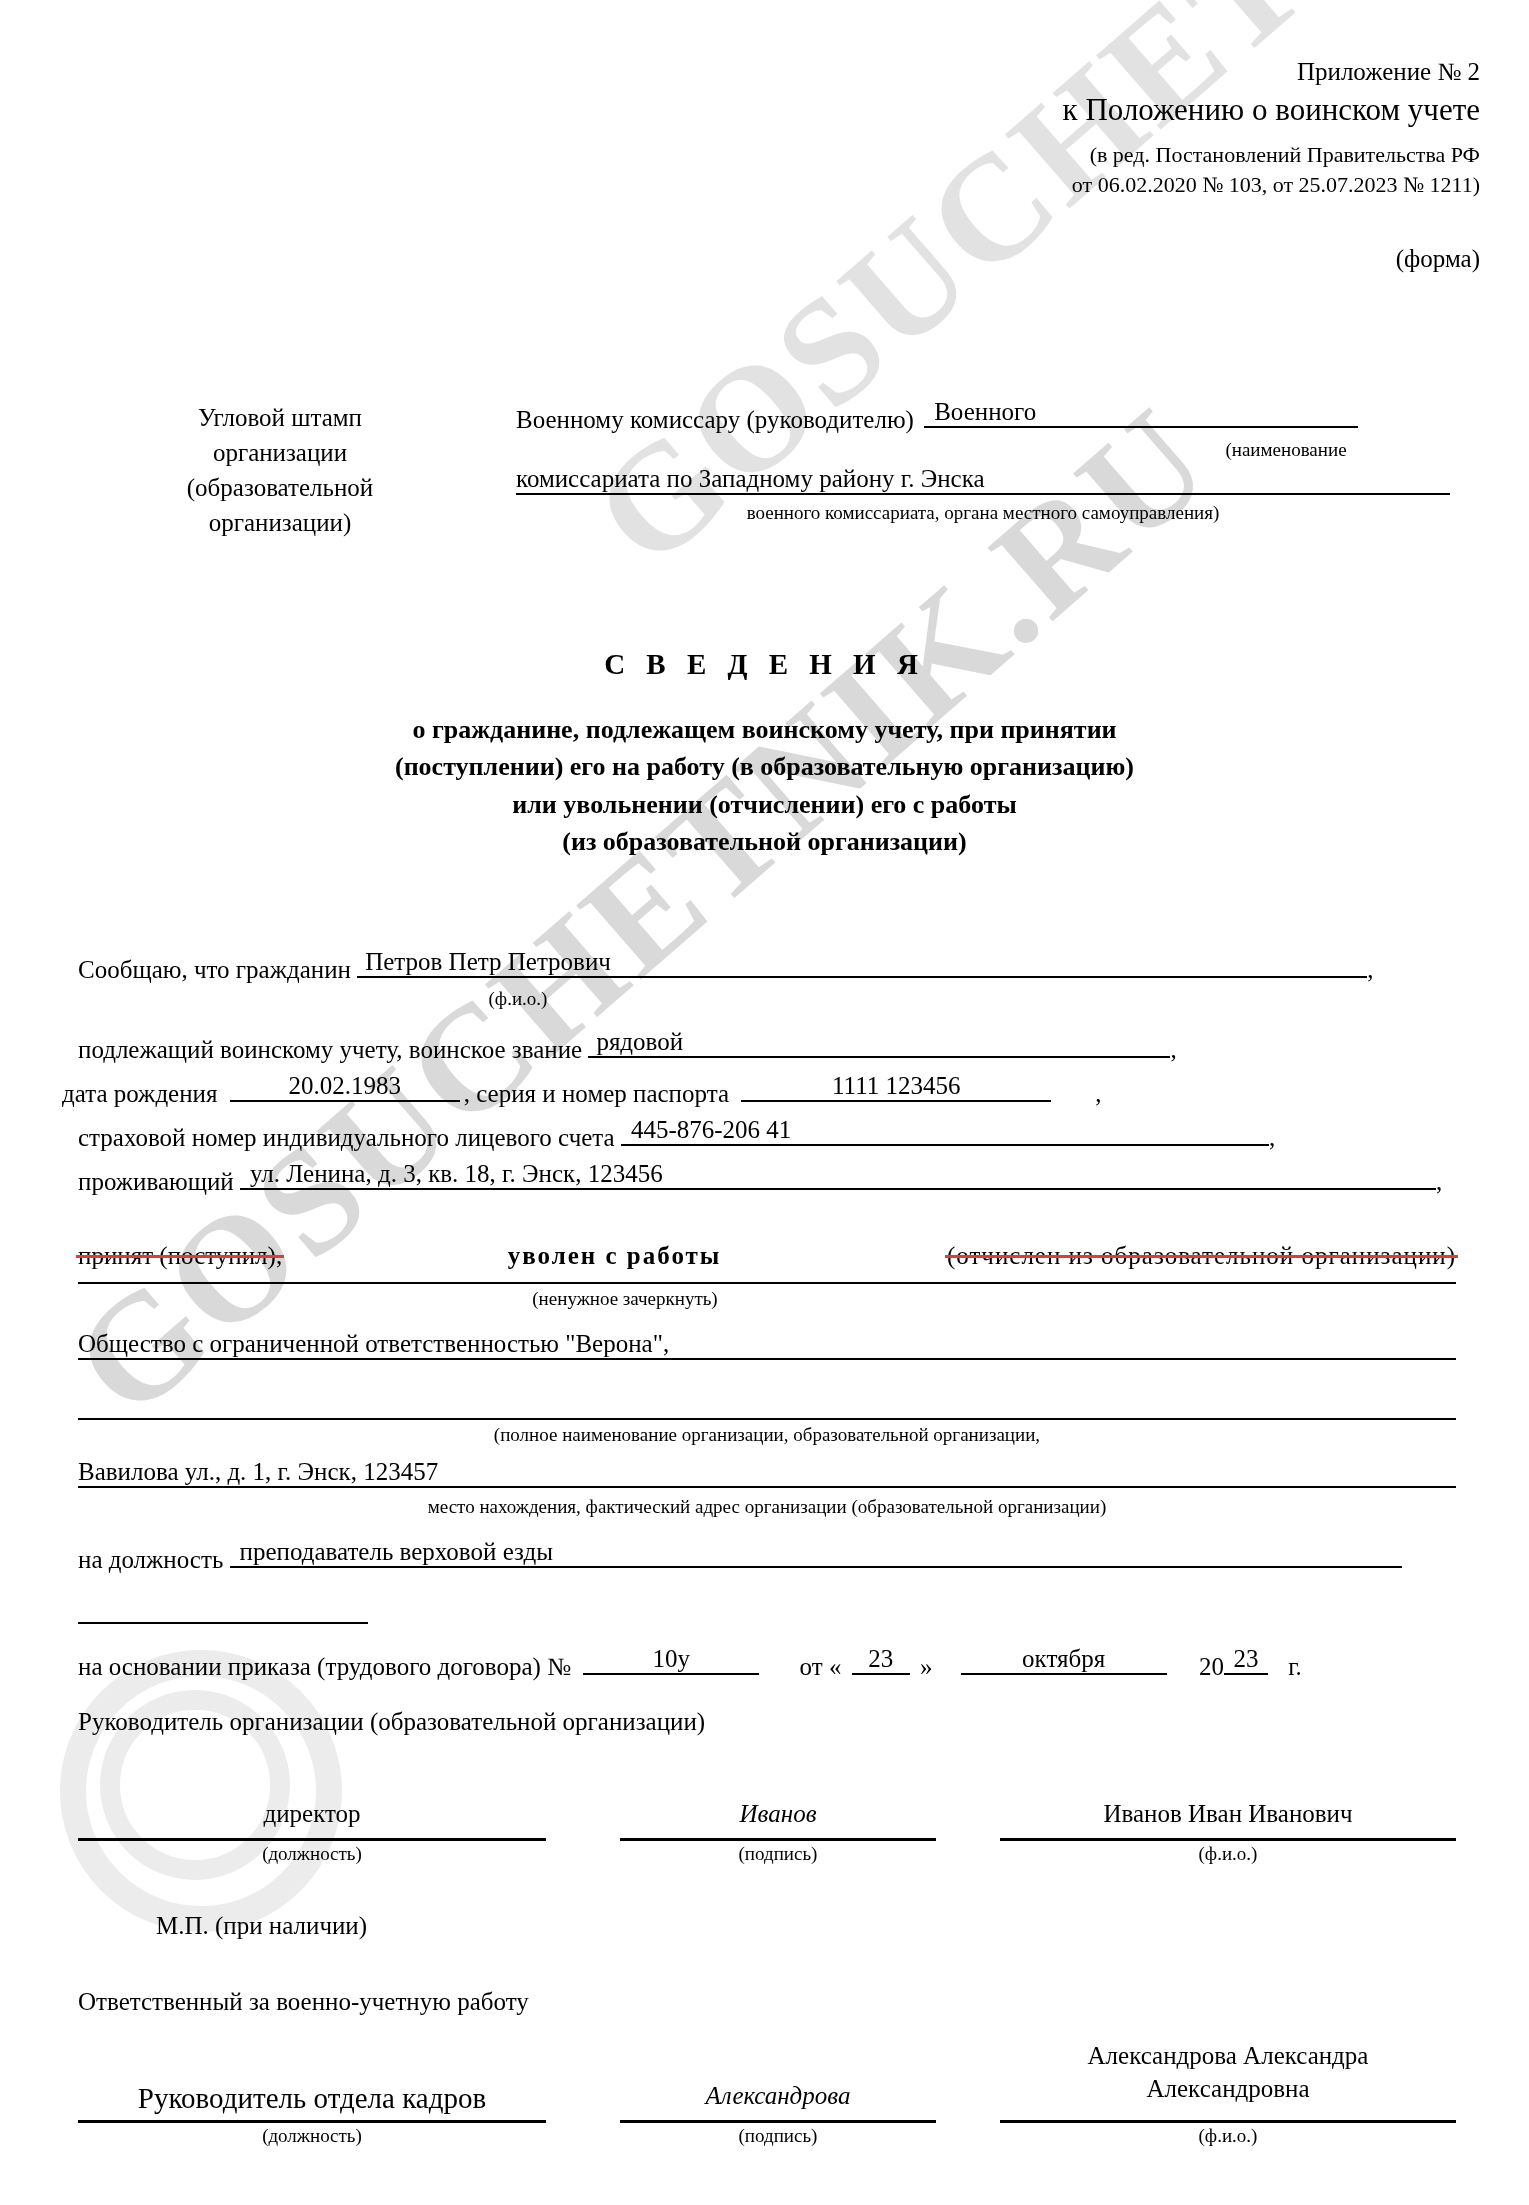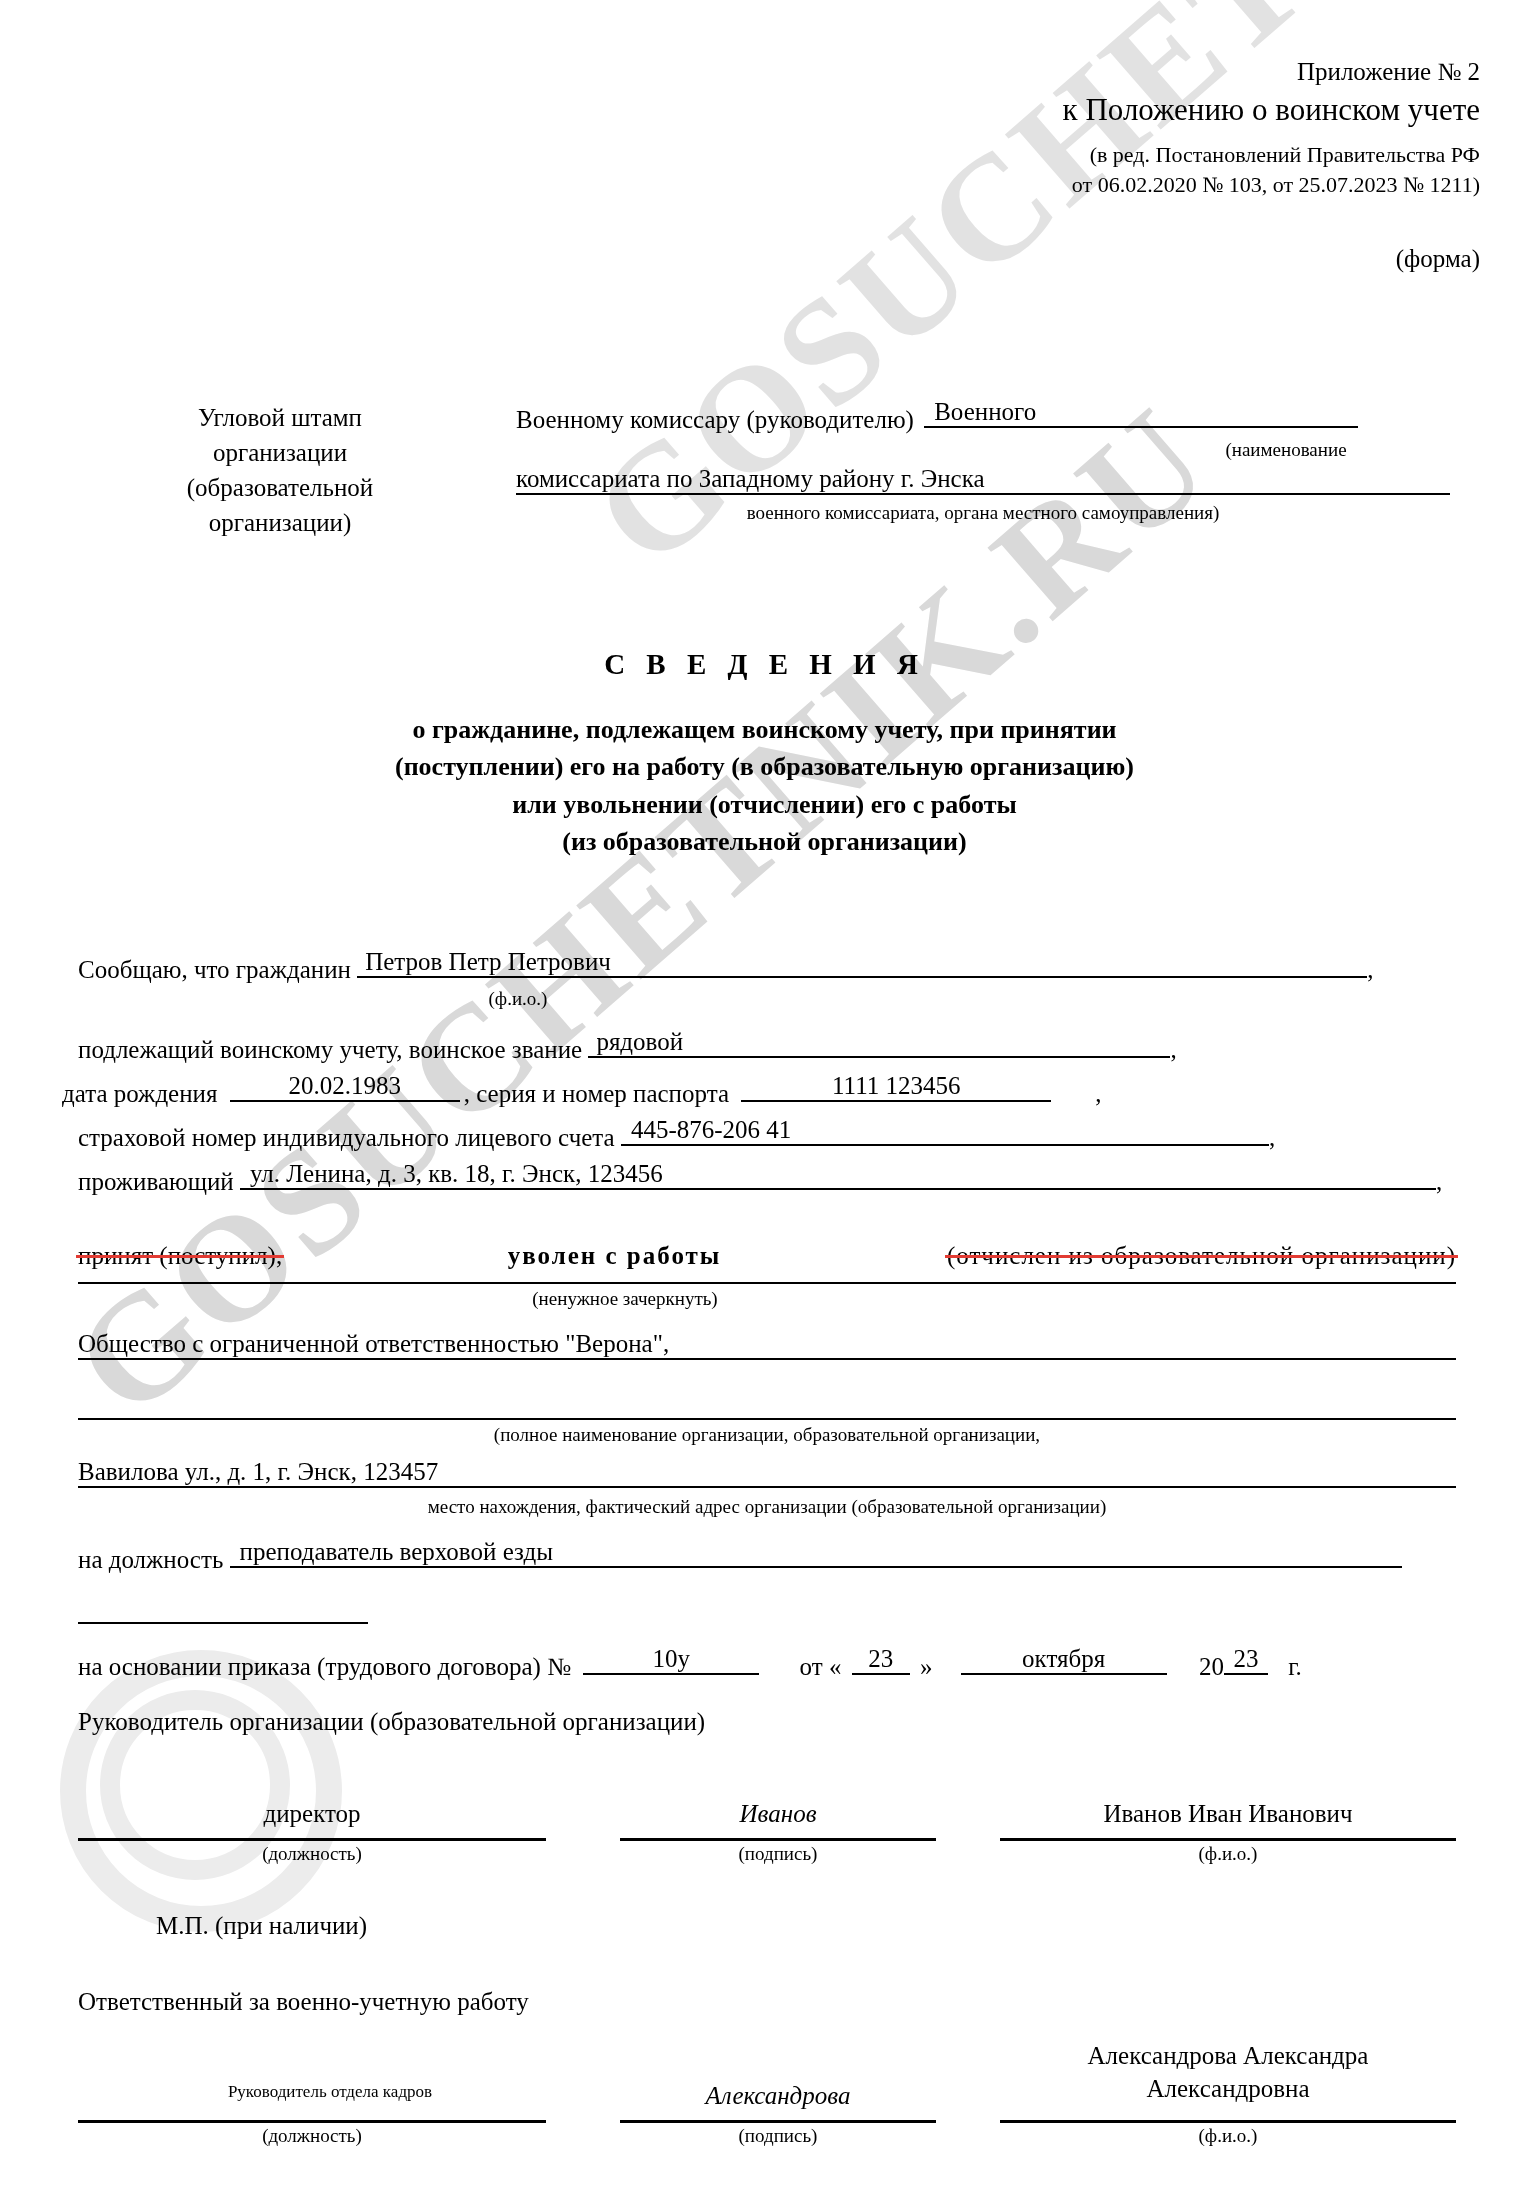--- a/index.html
+++ b/index.html
@@ -275,21 +275,21 @@
   <div class="txt cap" style="left:620px; top:1843px; width:316px; text-align:center;">(подпись)</div>
 
   <div class="txt" style="left:1000px; top:1800px; width:456px; text-align:center; font-size:25px;">Иванов Иван Иванович</div>
   <div class="rule rule-thick" style="left:1000px; top:1838px; width:456px;"></div>
   <div class="txt cap" style="left:1000px; top:1843px; width:456px; text-align:center;">(ф.и.о.)</div>
 
   <div class="zone row" style="left:156px; top:1912px;">М.П. (при наличии)</div>
 
   <div class="zone row" style="left:78px; top:1988px;">Ответственный за военно-учетную работу</div>
 
-  <div class="txt" style="left:96px; top:2082px; width:468px; text-align:center; font-size:17px;">Руководитель отдела кадров</div>
+  <div class="txt" style="left:78px; top:2082px; width:468px; text-align:center; font-size:29px;">Руководитель отдела кадров</div>
   <div class="rule rule-thick" style="left:78px; top:2120px; width:468px;"></div>
   <div class="txt cap" style="left:78px; top:2125px; width:468px; text-align:center;">(должность)</div>
 
   <div class="txt sig-italic" style="left:620px; top:2082px; width:316px; text-align:center; font-size:25px;">Александрова</div>
   <div class="rule rule-thick" style="left:620px; top:2120px; width:316px;"></div>
   <div class="txt cap" style="left:620px; top:2125px; width:316px; text-align:center;">(подпись)</div>
 
   <div class="txt" style="left:1000px; top:2040px; width:456px; text-align:center; font-size:25px; line-height:1.30;">
     <div>Александрова Александра</div>
     <div>Александровна</div>

